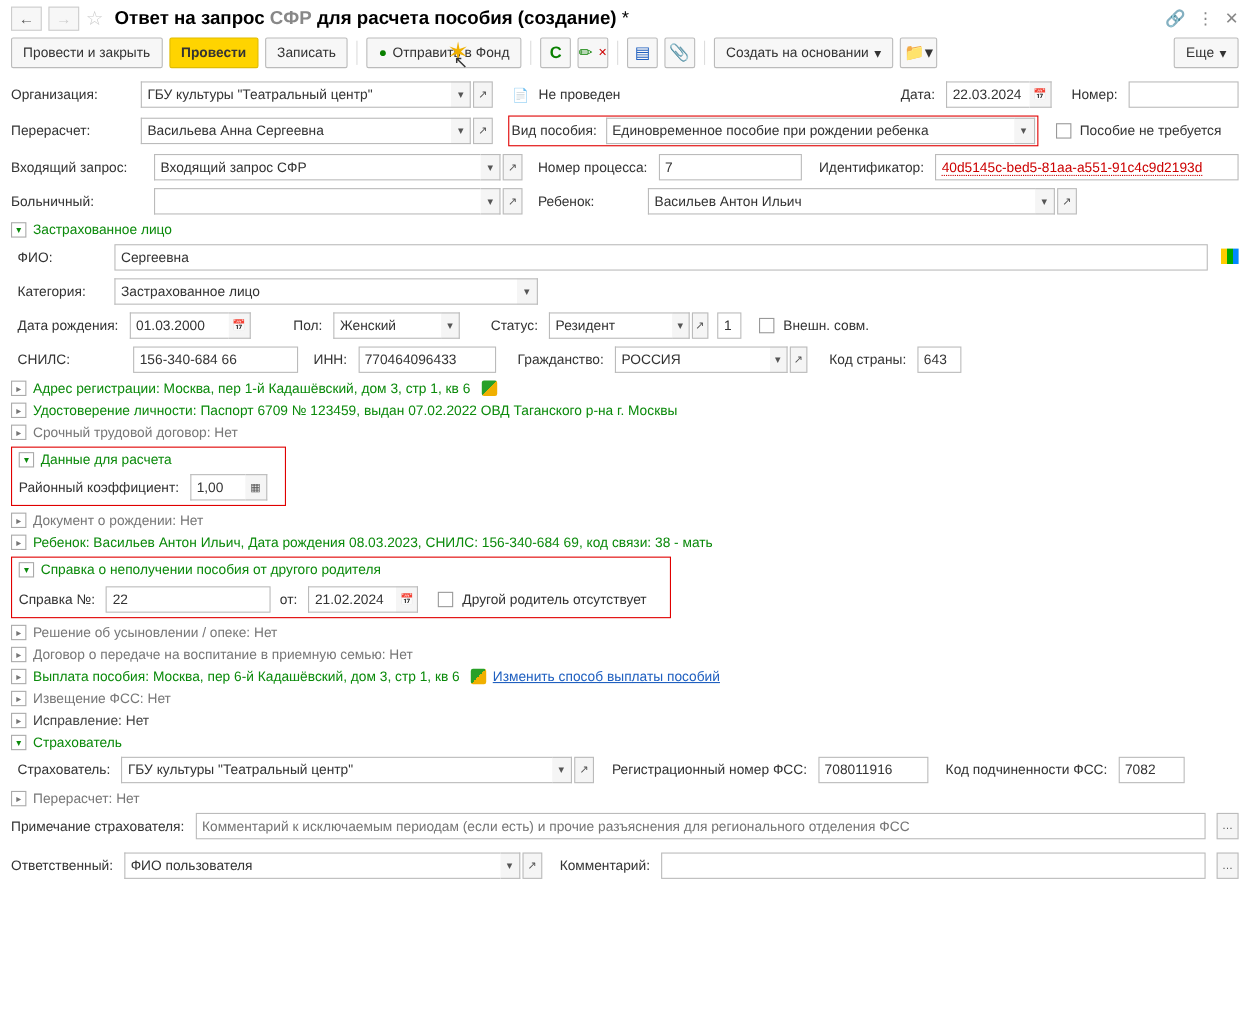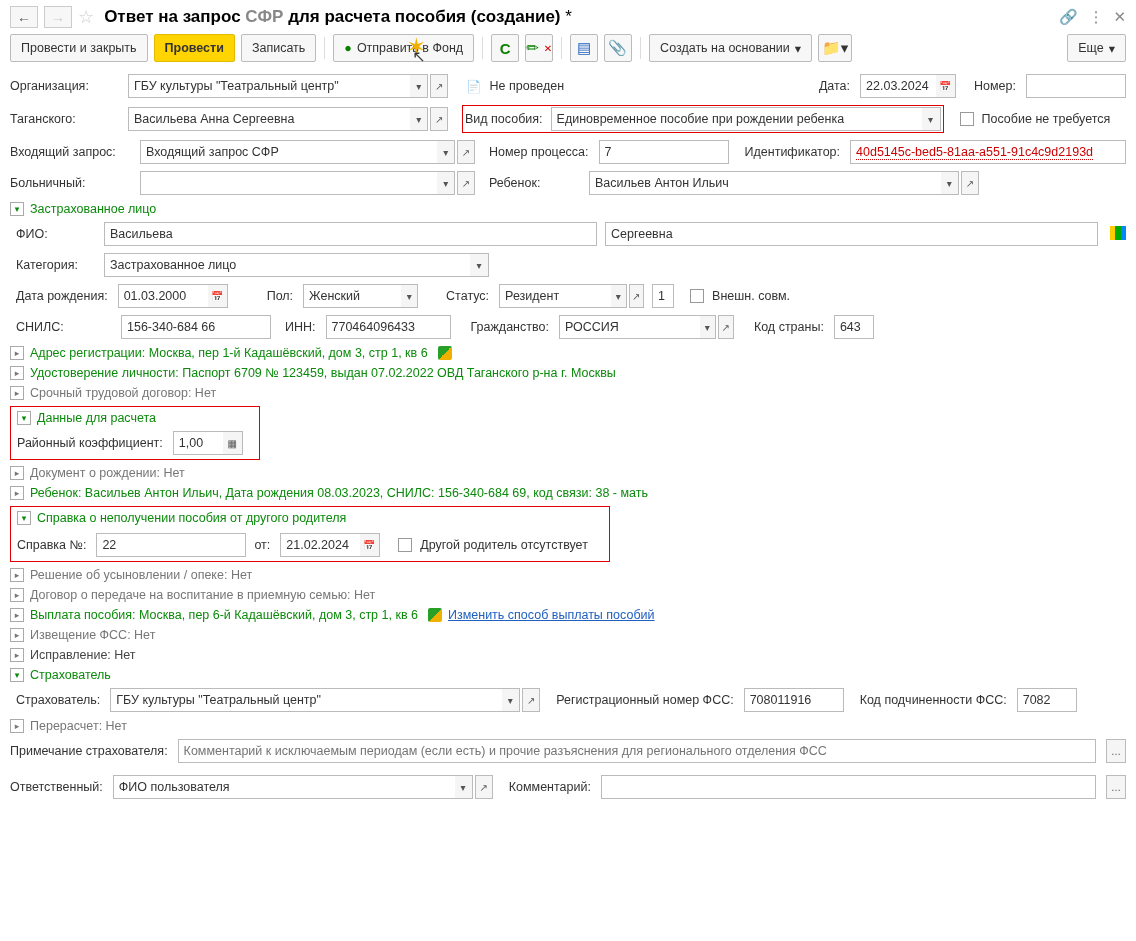--- a/index.html
+++ b/index.html
@@ -101,21 +101,21 @@
   <span class="label auto">Дата:</span>
   <div class="input-wrap">
     <div class="input" style="width:76px">22.03.2024</div>
     <div class="icon-btn">📅</div>
   </div>
   <span class="label auto" style="margin-left:10px">Номер:</span>
   <div class="input" style="width:100px"></div>
 </div>
 
 <div class="row">
-  <div class="label">Таганского:</div>
+  <div class="label">Перерасчет:</div>
   <div class="input-wrap" style="flex:0 0 320px">
     <div class="input" style="width:100%">Васильева Анна Сергеевна</div>
     <div class="icon-btn">▾</div>
     <div class="icon-btn ext">↗</div>
   </div>
   <div class="red-box" style="display:flex;align-items:center;gap:6px;margin-left:6px;height:28px">
     <span class="label auto">Вид пособия:</span>
     <div class="input-wrap" style="width:390px">
       <div class="input" style="width:100%">Единовременное пособие при рождении ребенка</div>
       <div class="icon-btn">▾</div>
@@ -155,21 +155,20 @@
   </div>
 </div>
 
 <div class="section-hdr">
   <div class="chev open">▾</div>
   <span>Застрахованное лицо</span>
 </div>
 
 <div class="row indent">
   <div class="label short">ФИО:</div>
-  <div class="input" style="flex:1">Васильева</div>
   <div class="input" style="flex:1">Сергеевна</div>
   <span style="margin-left:4px"><span class="rates-icon"></span></span>
 </div>
 
 <div class="row indent">
   <div class="label short">Категория:</div>
   <div class="input-wrap" style="width:385px">
     <div class="input" style="width:100%">Застрахованное лицо</div>
     <div class="icon-btn">▾</div>
   </div>

